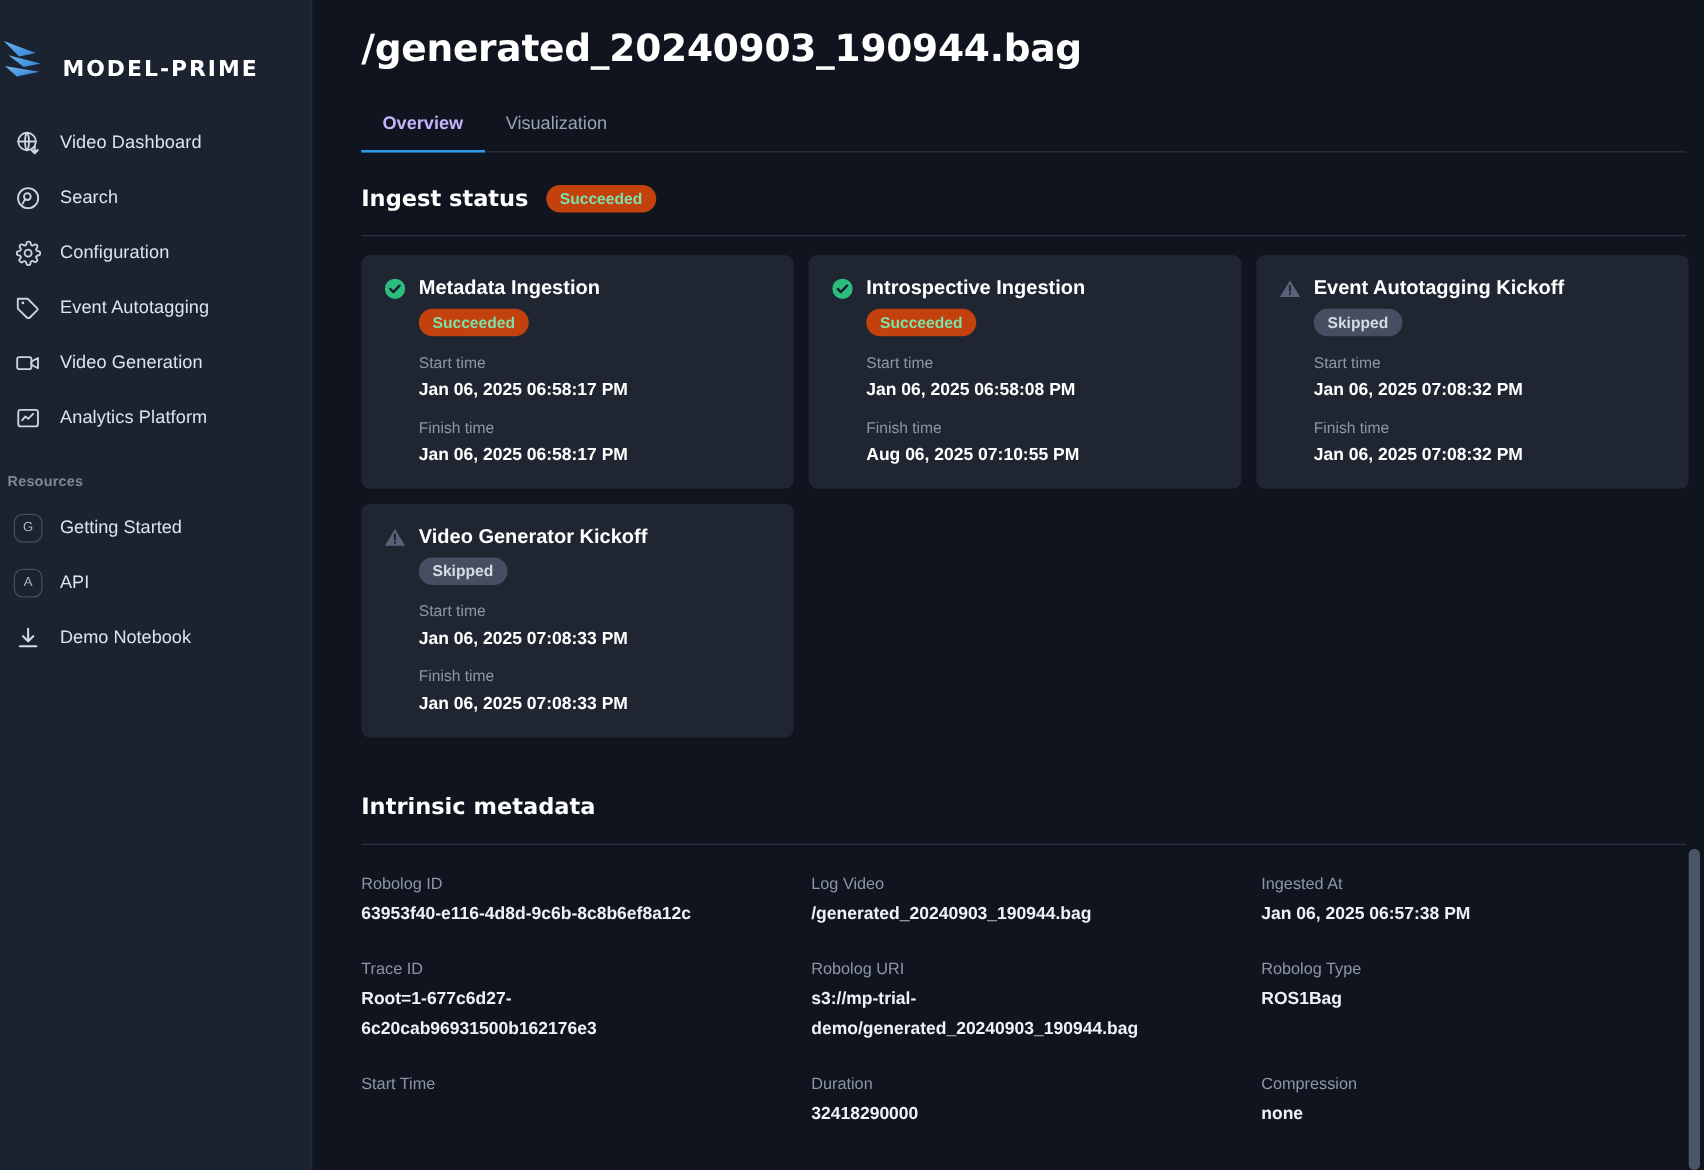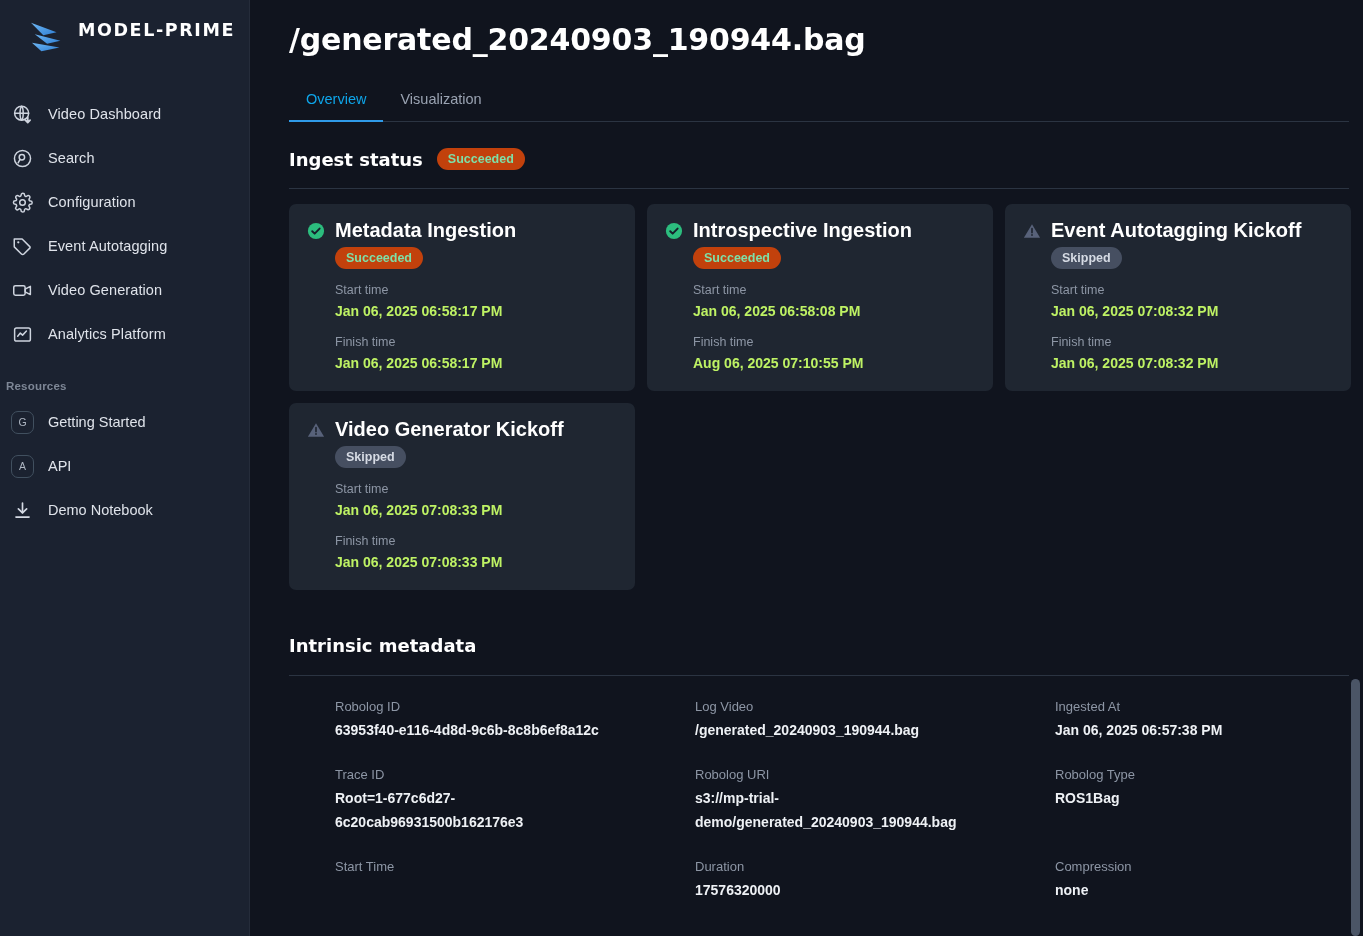--- a/index.html
+++ b/index.html
@@ -21,23 +21,23 @@
     flex: 0 0 250px;
     height: 936px;
     background: #1b2230;
     border-right: 1px solid #252c3a;
     padding-top: 14px;
     position: relative;
   }
 
   .logo-row {
     display: flex;
-    align-items: flex-start;
+    align-items: flex-end;
     gap: 8px;
-    padding: 6px 0 0 28px;
+    padding: 6px 0 0 0;
     height: 52px;
   }
   .logo-mark { width: 42px; height: 36px; flex: 0 0 42px; }
   .logo-text {
     color: #ffffff;
     font-size: 17.5px;
     font-weight: 700;
     letter-spacing: 1.6px;
     font-family: "DejaVu Sans", sans-serif;
     white-space: nowrap;
@@ -123,21 +123,21 @@
     width: 1060px;
   }
   .tab {
     font-size: 14.5px;
     padding: 8px 17px 13px 17px;
     cursor: pointer;
     color: #9aa3b2;
     border-bottom: 2px solid transparent;
     margin-bottom: -1px;
   }
-  .tab.active { color: #0ea5e9; border-bottom-color: #2f9ae8; }
+  .tab.active { color: #c4b5fd; border-bottom-color: #2f9ae8; font-weight: bold; }
 
   .sec-head {
     display: flex;
     align-items: center;
     gap: 14px;
     margin-top: 26px;
   }
   .sec-title {
     color: #ffffff;
     font-size: 18px;
@@ -174,46 +174,46 @@
   .card {
     width: 346px;
     background: #1f2631;
     border-radius: 7px;
     padding: 17px 18px 18px 18px;
   }
   .card-head { display: flex; align-items: flex-start; gap: 10px; }
   .card-status-icon { width: 18px; height: 18px; flex: 0 0 18px; margin-top: 1px; }
   .card-title {
     color: #ffffff;
-    font-size: 20px;
+    font-size: 16px;
     font-weight: 700;
     line-height: 19px;
   }
   .card-pill-row { margin: 7px 0 0 28px; }
   .field { margin: 13px 0 0 28px; }
   .field-label { color: #8d96a5; font-size: 12.5px; line-height: 17px; }
-  .field-value { color: #bef264; font-size: 14px; font-weight: 700; line-height: 20px; margin-top: 2px; }
+  .field-value { color: #ffffff; font-size: 14px; font-weight: 700; line-height: 20px; margin-top: 2px; }
 
   .meta-title {
     color: #ffffff;
     font-size: 18px;
     font-weight: 700;
     margin-top: 45px;
     font-family: "DejaVu Sans", sans-serif;
   }
   .meta-divider { height: 1px; background: #2b3442; width: 1060px; margin-top: 19px; }
 
   .meta-grid {
     display: grid;
     grid-template-columns: 360px 360px 360px;
     row-gap: 24px;
     margin-top: 22px;
     width: 1080px;
   }
-  .meta-cell { padding-right: 30px; margin-left: 46px; }
+  .meta-cell { padding-right: 30px; }
   .meta-label { color: #8d96a5; font-size: 13px; line-height: 18px; }
   .meta-value {
     color: #eef1f5;
     font-size: 14px;
     font-weight: 700;
     line-height: 24px;
     margin-top: 2px;
     max-width: 300px;
     word-break: break-word;
   }
@@ -494,21 +494,21 @@
         <div class="meta-cell">
           <div class="meta-label">Robolog Type</div>
           <div class="meta-value">ROS1Bag</div>
         </div>
 
         <div class="meta-cell">
           <div class="meta-label">Start Time</div>
         </div>
         <div class="meta-cell">
           <div class="meta-label">Duration</div>
-          <div class="meta-value">17576320000</div>
+          <div class="meta-value">32418290000</div>
         </div>
         <div class="meta-cell">
           <div class="meta-label">Compression</div>
           <div class="meta-value">none</div>
         </div>
       </div>
 
     </div>
 
     <div class="scrollbar-track"></div>

